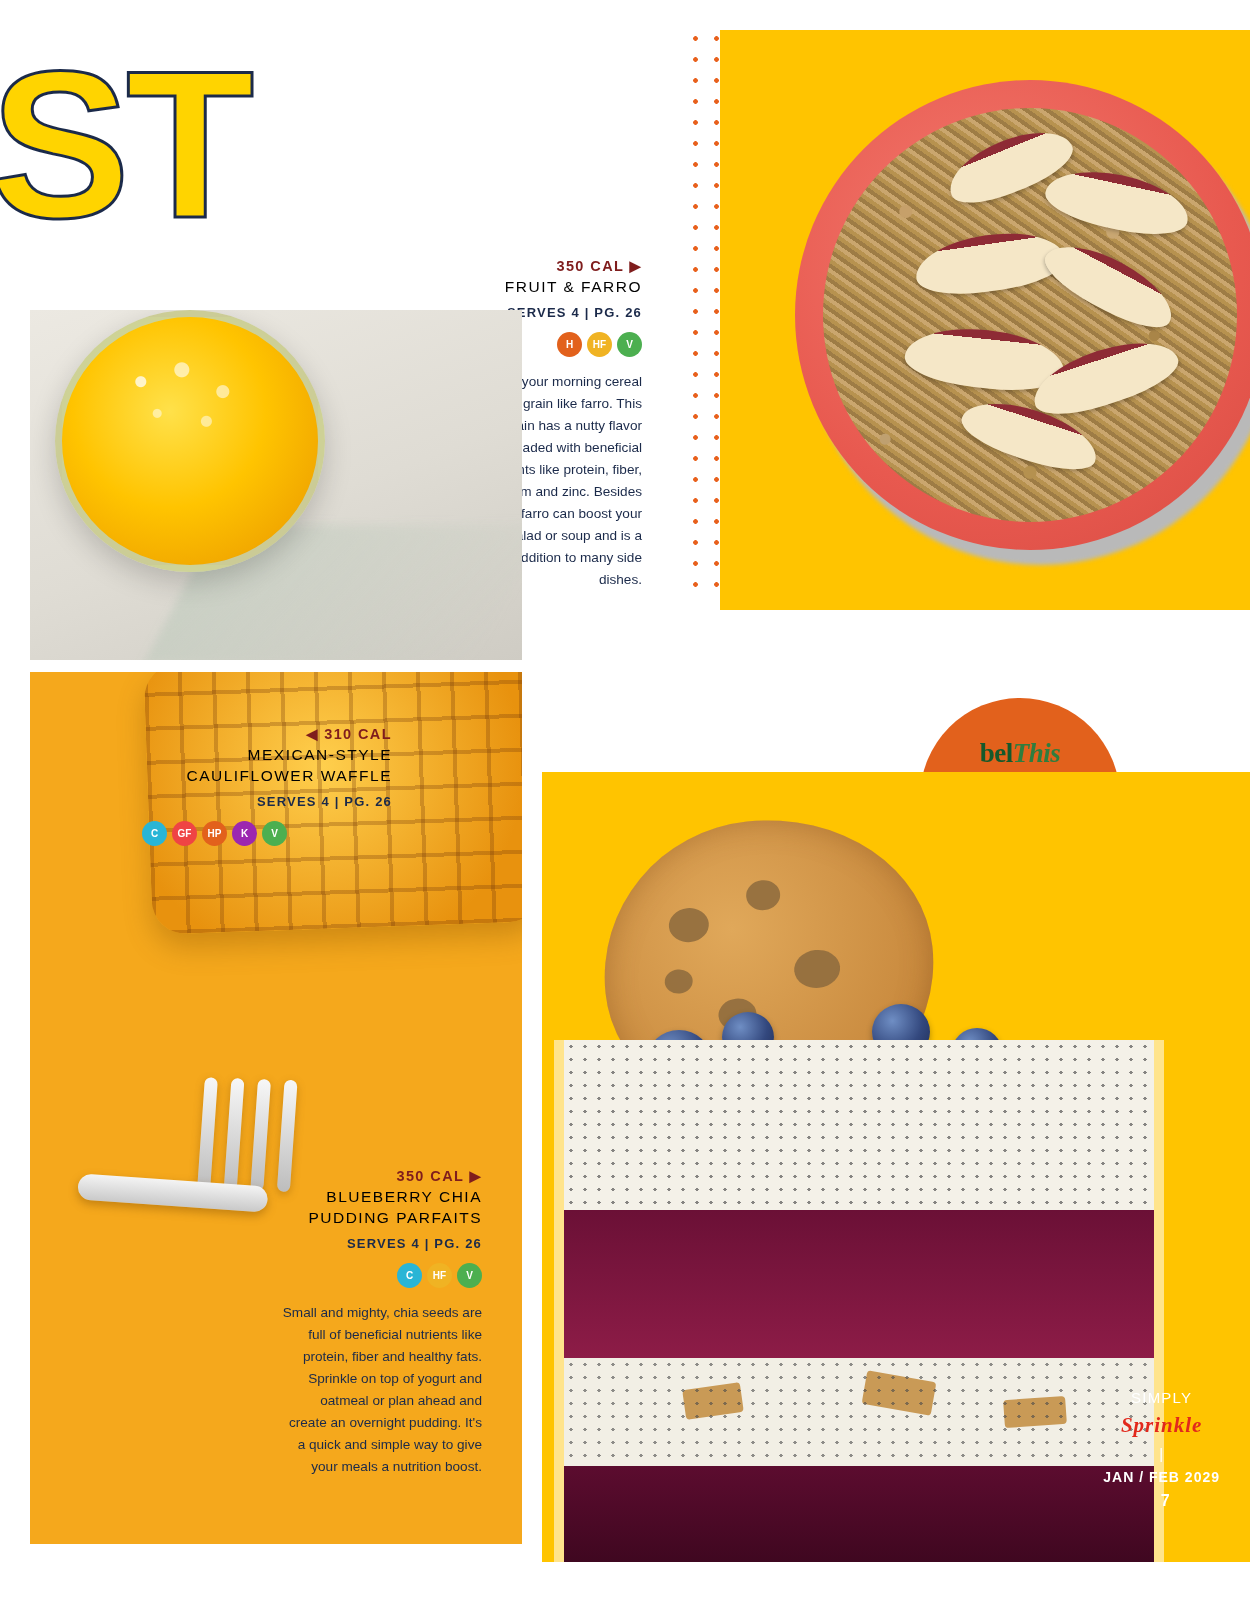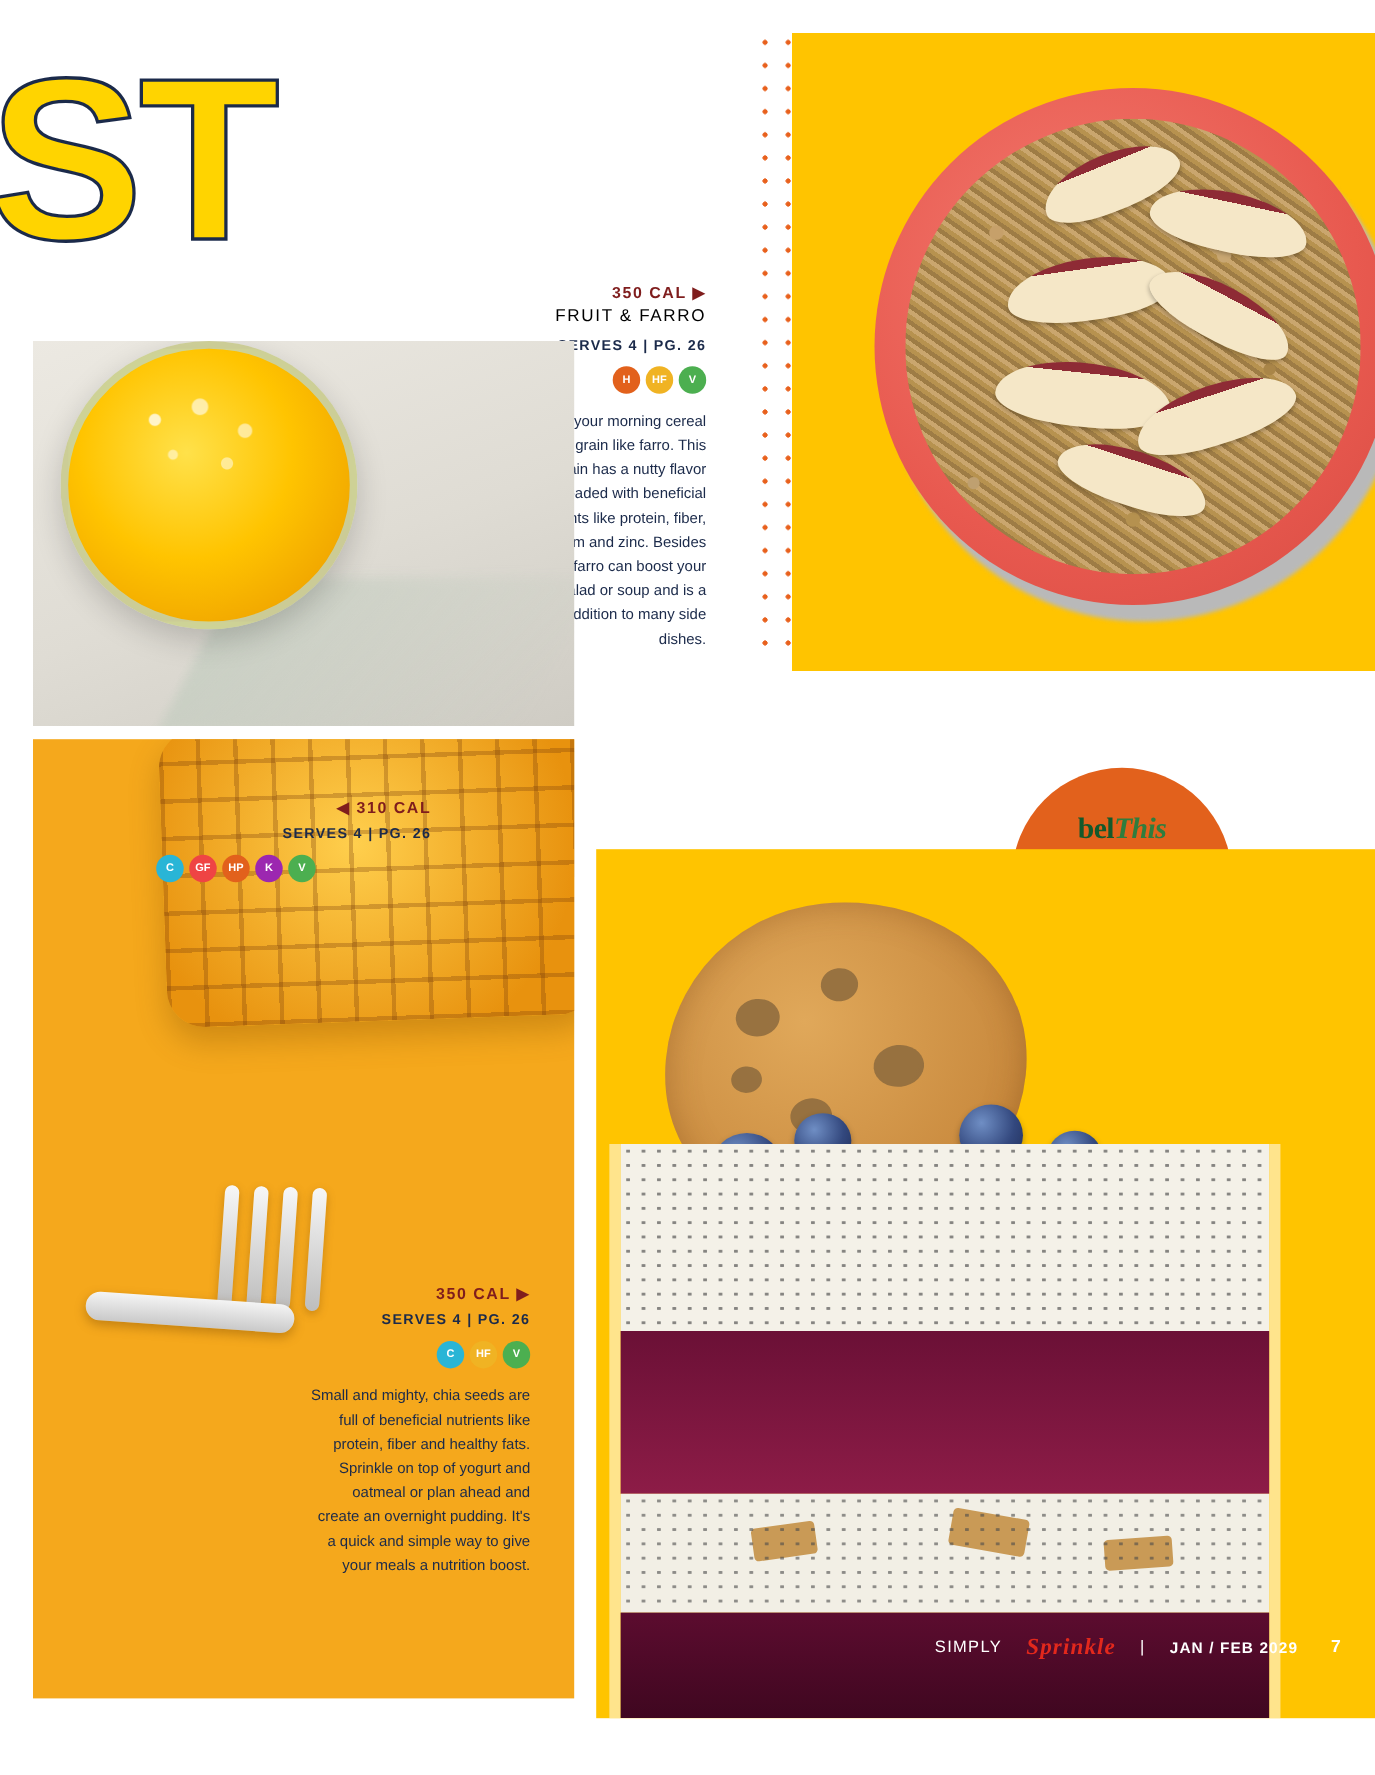--- a/index.html
+++ b/index.html
@@ -230,22 +230,22 @@
   .crumb { position: absolute; border-radius: 4px; background: #c99a56; }
   .blueberry-top {
     position: absolute; border-radius: 50%;
     background: radial-gradient(circle at 35% 30%, #6f8ec4 0%, #33487e 55%, #1d2a52 100%);
     box-shadow: 0 3px 6px rgba(0,0,0,.3);
   }
 
   
   .footer {
     position: absolute; right: 30px; bottom: 52px;
-    display: flex; align-items: center; gap: 22px;
-    color: #ffffff; font-size: 15px; letter-spacing: 1px;
+    display: flex; align-items: center; gap: 7px;
+    color: #ffffff; font-size: 15px; letter-spacing: 1px; flex-direction: column;
   }
   .footer .simply { font-size: 15px; letter-spacing: 1.2px; }
   .footer .schnucks { font-family: "Liberation Serif", serif; font-style: italic; font-weight: bold; font-size: 21px; color: #e2281c; }
   .footer .bar { color: #ffffff; }
   .footer .issue { font-weight: bold; font-size: 14px; letter-spacing: 1px; }
   .footer .pagenum { font-weight: bold; font-size: 16px; margin-left: 8px; }
 </style>
 </head>
 <body>
 
@@ -298,35 +298,37 @@
     <div class="tine" style="left:225px;top:93px;transform:rotate(22deg);"></div>
     <div class="fork-handle"></div>
   </div>
 </div>
 
 <div class="mw-block left-align">
   <div class="cal-line">
     <span>◀</span>
     <span>310 CAL</span>
   </div>
+  <div class="recipe-name">MEXICAN-STYLE CAULIFLOWER WAFFLE</div>
   <div class="serves">SERVES 4 | PG. 26</div>
   <div class="badges left">
     <span class="badge" style="background:#29B5D6">C</span>
     <span class="badge" style="background:#ef4444">GF</span>
     <span class="badge" style="background:#E2611C">HP</span>
     <span class="badge" style="background:#9C27B0">K</span>
     <span class="badge" style="background:#4CAF50">V</span>
   </div>
 </div>
 
 <div class="bc-block">
   <div class="cal-line">
     <span>350 CAL</span>
     <span>▶</span>
   </div>
+  <div class="recipe-name">BLUEBERRY CHIA PUDDING PARFAITS</div>
   <div class="serves">SERVES 4 | PG. 26</div>
   <div class="badges">
     <span class="badge" style="background:#29B5D6">C</span>
     <span class="badge" style="background:#F0B323">HF</span>
     <span class="badge" style="background:#4CAF50">V</span>
   </div>
   <div class="body-copy">Small and mighty, chia seeds are full of beneficial nutrients like protein, fiber and healthy fats. Sprinkle on top of yogurt and oatmeal or plan ahead and create an overnight pudding. It's a quick and simple way to give your meals a nutrition boost.</div>
 </div>
 
 <div class="belvita">

